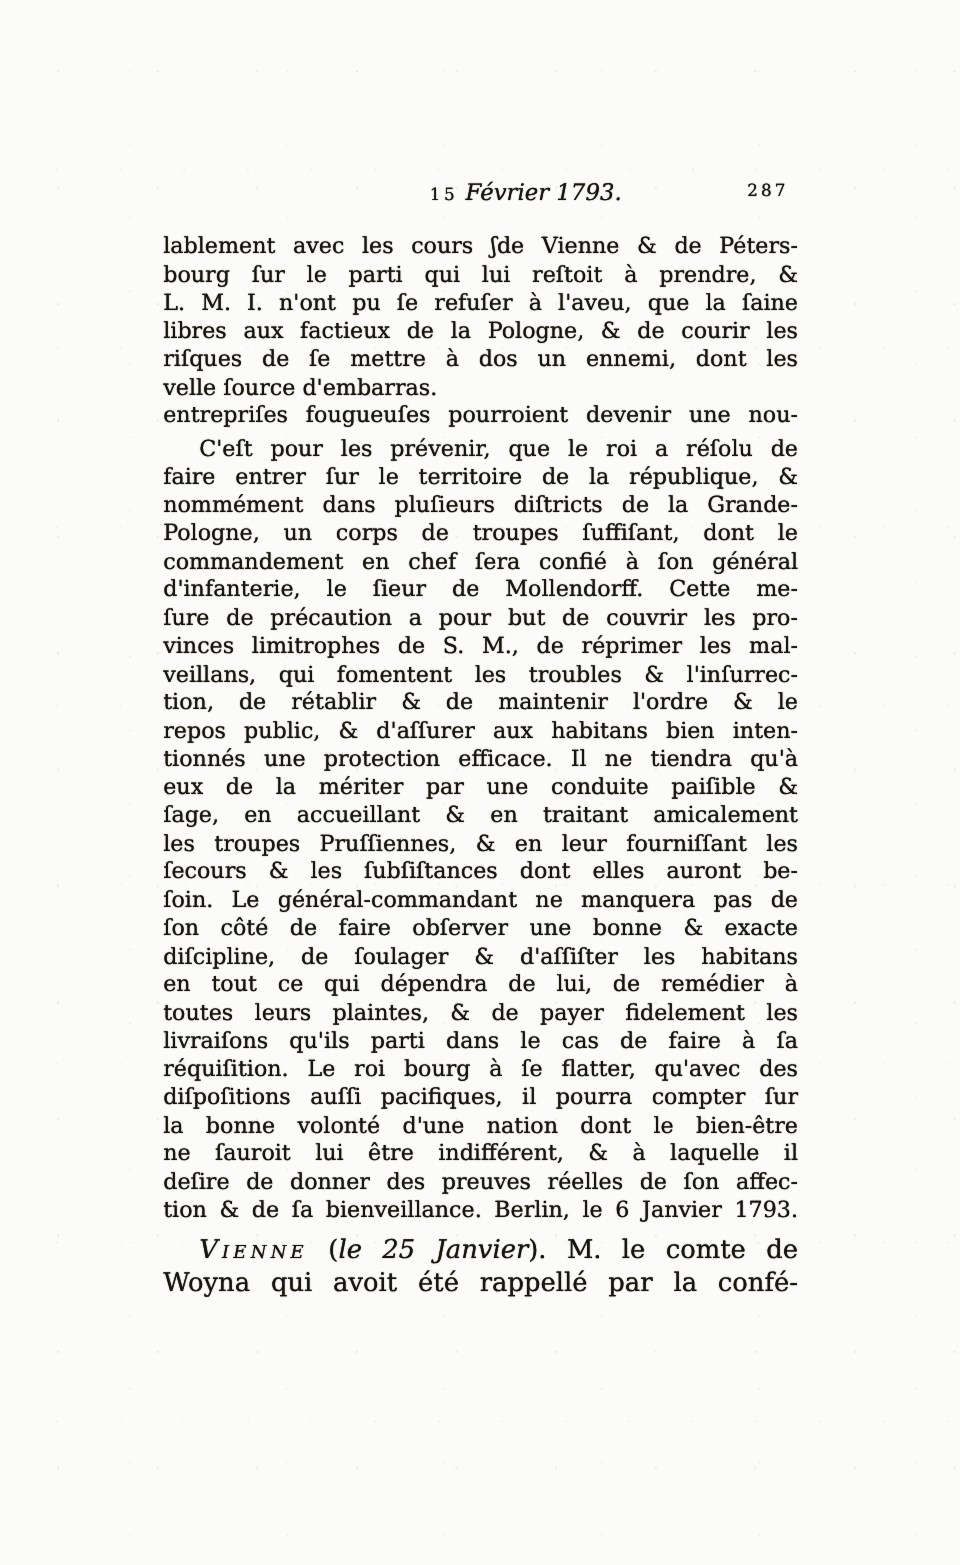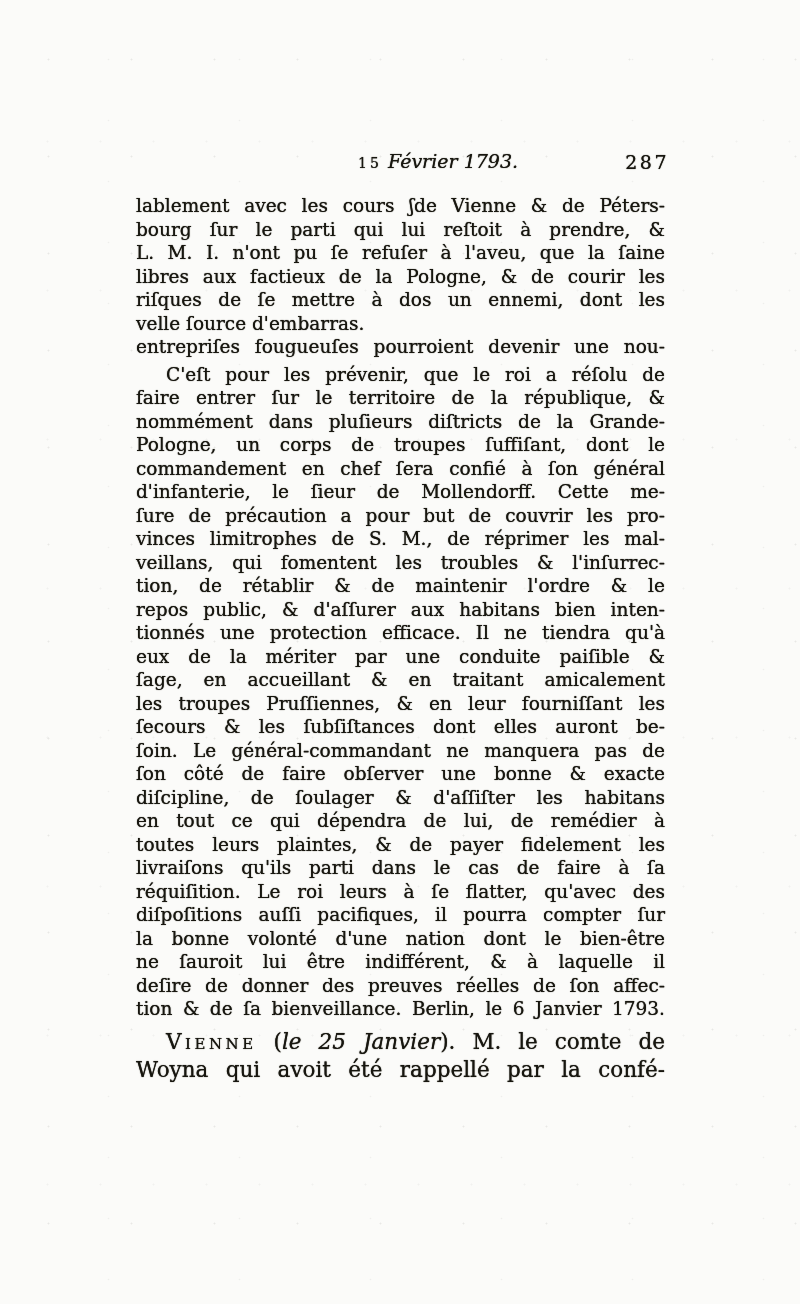--- a/index.html
+++ b/index.html
@@ -33,32 +33,32 @@
   .header .date {
     position: absolute;
     left: 57%;
     transform: translateX(-50%);
     white-space: nowrap;
   }
   .header .date .num { letter-spacing: 3px; font-size: 14px; }
   .header .date .ital { font-style: italic; }
   .header .pagenum {
     position: absolute;
-    right: 0;
+    right: 12px;
     top: 1px;
     letter-spacing: 2.5px;
-    font-size: 19px;
+    font-size: 14px;
   }
   .para { margin: 4px; }
   .para.body { font-size: 18.5px; line-height: 23.5px; }
   .para.vienne { font-size: 21.5px; line-height: 28.5px; margin-top: 7px; }
   .para .line { text-align: justify; text-align-last: justify; }
   .para .line.no-justify { text-align: left; text-align-last: left; }
   .para.indent .line:first-child { text-indent: 30px; }
-  .smallcaps { font-variant: small-caps; letter-spacing: 3.5px; }
+  .smallcaps { font-variant: small-caps; letter-spacing: 3.5px; font-style: italic; }
   .italic { font-style: italic; }
   .plain { font-style: normal; }
 </style>
 </head>
 <body>
 
 <div class="page">
   <div class="text-block">
     <div class="header">
       <span class="date"><span class="num">15</span> <span class="ital">Février 1793.</span></span>
@@ -90,21 +90,21 @@
           <div class="line">eux de la mériter par une conduite paiſible &amp;</div>
           <div class="line">ſage, en accueillant &amp; en traitant amicalement</div>
           <div class="line">les troupes Pruſſiennes, &amp; en leur fourniſſant les</div>
           <div class="line">ſecours &amp; les ſubſiſtances dont elles auront be-</div>
           <div class="line">ſoin. Le général-commandant ne manquera pas de</div>
           <div class="line">ſon côté de faire obſerver une bonne &amp; exacte</div>
           <div class="line">diſcipline, de ſoulager &amp; d'aſſiſter les habitans</div>
           <div class="line">en tout ce qui dépendra de lui, de remédier à</div>
           <div class="line">toutes leurs plaintes, &amp; de payer fidelement les</div>
           <div class="line">livraiſons qu'ils parti dans le cas de faire à ſa</div>
-          <div class="line">réquiſition. Le roi leurs à ſe flatter, qu'avec des</div>
+          <div class="line">réquiſition. Le roi bourg à ſe flatter, qu'avec des</div>
           <div class="line">diſpoſitions auſſi pacifiques, il pourra compter ſur</div>
           <div class="line">la bonne volonté d'une nation dont le bien-être</div>
           <div class="line">ne ſauroit lui être indifférent, &amp; à laquelle il</div>
           <div class="line">deſire de donner des preuves réelles de ſon affec-</div>
           <div class="line">tion &amp; de ſa bienveillance. Berlin, le 6 Janvier 1793.</div>
         </div>
         <div class="para vienne indent">
           <div class="line"><span class="smallcaps">Vienne</span><span class="plain"> (</span><span class="italic">le 25 Janvier</span><span class="plain">). M. le comte de</span></div>
           <div class="line">Woyna qui avoit été rappellé par la confé-</div>
         </div>

